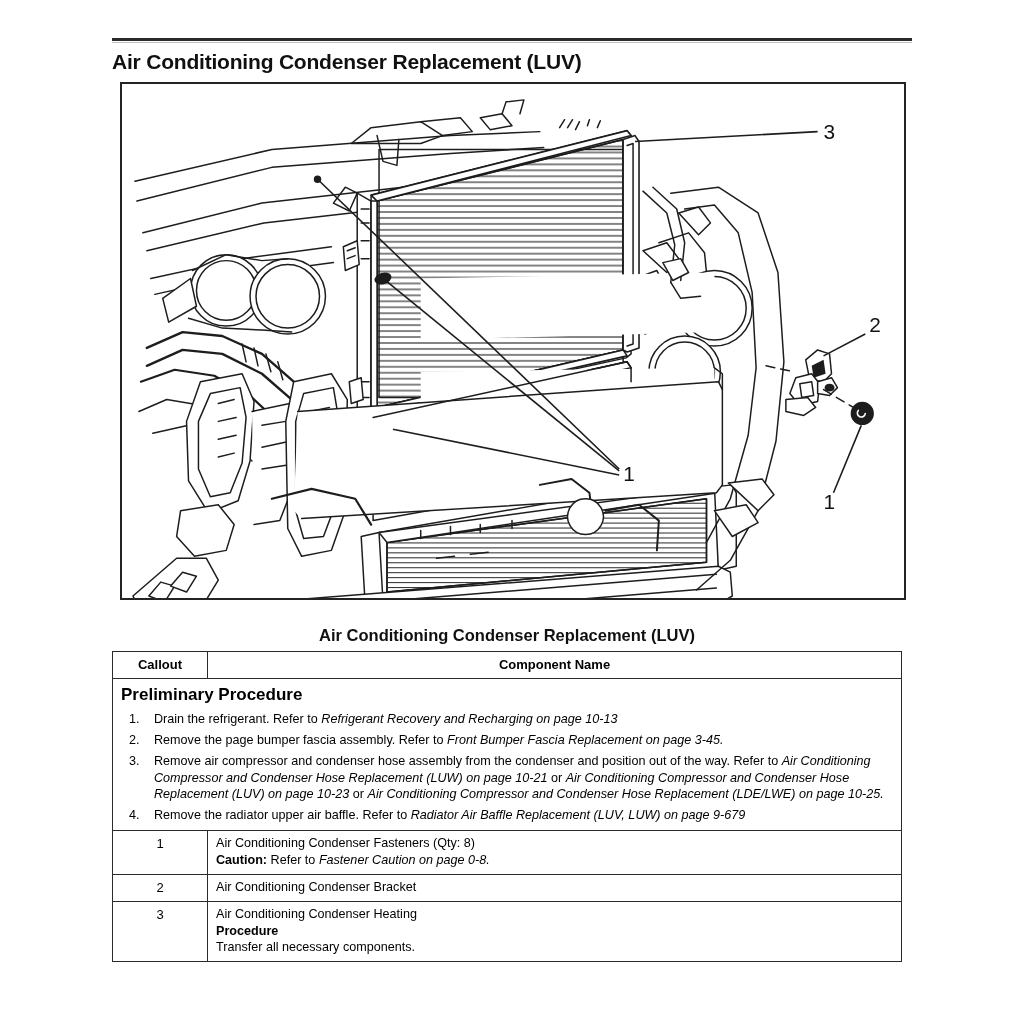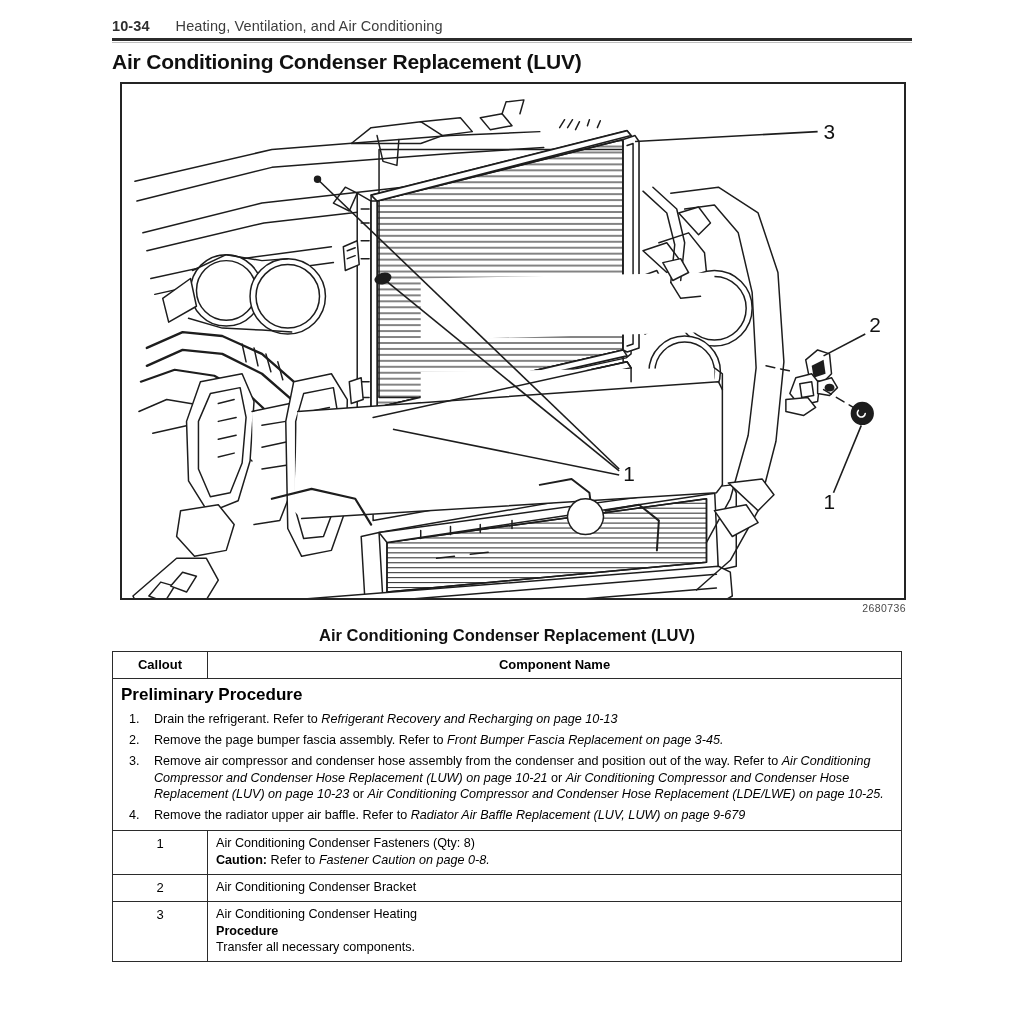--- a/index.html
+++ b/index.html
@@ -185,24 +185,20 @@
   .proc-text {
     margin-top: 2px;
   }
   .cell-line { margin: 0; }
 </style>
 </head>
 <body>
 
 <div class="page">
 
-  <div class="running-head">
-    <span class="folio">10-34</span>
-    <span class="section-name">Heating, Ventilation, and Air Conditioning</span>
-  </div>
   <div class="head-rule"></div>
   <div class="head-rule thin"></div>
 
   <div class="page-title">Air Conditioning Condenser Replacement (LUV)</div>
 
   <div class="figure-wrap">
     <div class="figure-frame">
       <svg viewBox="0 0 786 518" xmlns="http://www.w3.org/2000/svg">
         <defs>
           <pattern id="fins" width="6" height="6" patternUnits="userSpaceOnUse">
@@ -378,21 +374,20 @@
         </g>
 
         <g font-family="Liberation Sans, sans-serif" font-size="21" fill="#111111">
           <text x="706" y="55">3</text>
           <text x="504" y="400">1</text>
           <text x="752" y="250">2</text>
           <text x="706" y="428">1</text>
         </g>
       </svg>
     </div>
-    <div class="figure-id">2680736</div>
   </div>
 
   <div class="table-caption">Air Conditioning Condenser Replacement (LUV)</div>
 
   <table class="comp-table">
     <colgroup>
       <col class="col-callout">
       <col>
     </colgroup>
     <thead>

